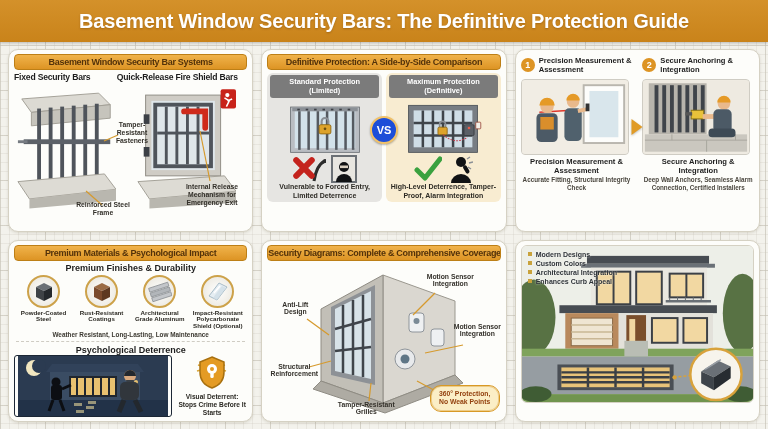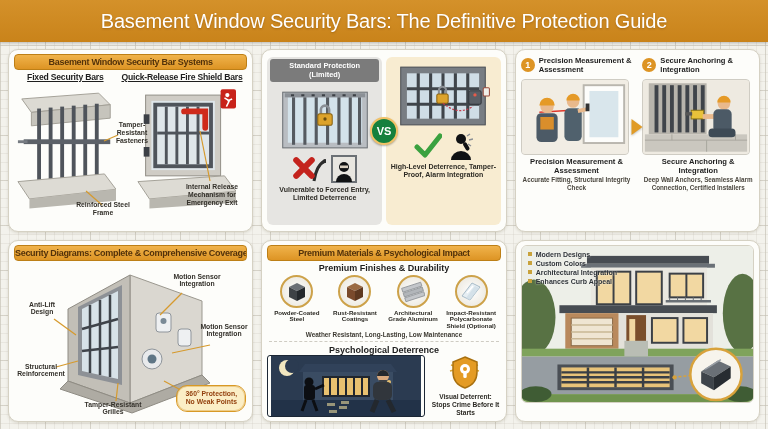--- a/index.html
+++ b/index.html
@@ -13,54 +13,54 @@
       linear-gradient(rgba(190,186,172,.5) 1px, transparent 1px),
       linear-gradient(90deg, rgba(190,186,172,.5) 1px, transparent 1px);
     background-size: 9px 9px, 9px 9px, 45px 45px, 45px 45px;
     position:relative;
   }
   .header {
     height:42px; background:linear-gradient(#d4912a,#c9831a);
     display:flex; align-items:center; justify-content:center;
     box-shadow:0 1px 3px rgba(0,0,0,.25);
   }
-  .header h1 { color:#fff; font-size:20px; font-weight:400; letter-spacing:-.2px; text-shadow:0 1px 2px rgba(90,50,0,.35); }
+  .header h1 { color:#fff; font-size:20px; font-weight:700; letter-spacing:-.2px; text-shadow:0 1px 2px rgba(90,50,0,.35); }
   .grid {
     position:absolute; left:0; right:0; top:42px; bottom:0;
     display:grid; grid-template-columns:repeat(3,1fr); grid-template-rows:1fr 1fr;
     gap:8px; padding:7px 8px;
   }
   .panel {
     position:relative; background:#fdfdfa; border:1px solid #d5d1c3; border-radius:10px;
     box-shadow:0 1px 3px rgba(70,55,20,.15); padding:4px 5px; overflow:hidden;
   }
   .panel-title {
     background:linear-gradient(#f0b34b,#dd9424); border:1px solid #bd7f16; border-radius:4px;
     color:#53320a; font-weight:700; font-size:9px; letter-spacing:-.3px; text-align:center;
     height:16px; line-height:14px; white-space:nowrap; overflow:hidden;
   }
-  .h2 { font-size:8.6px; font-weight:700; color:#1e1e1e; text-align:center; letter-spacing:-.2px;text-decoration:underline; }
+  .h2 { font-size:8.6px; font-weight:700; color:#1e1e1e; text-align:left; letter-spacing:-.2px; }
   .lbl { font-size:6.8px; font-weight:700; color:#33302a; line-height:1.15; text-align:center; position:absolute; }
   .leader { position:absolute; left:0; top:0; width:100%; height:100%; pointer-events:none; }
   
   .sys-heads { display:flex; margin-top:2px; }
   .sys-heads div:first-child { width:44%; }
   .sys-heads div:last-child  { width:56%; }
   .sys-body { position:relative; height:146px; margin-top:1px; }
   
-  .cmp-body { position:relative; display:flex; gap:4px; margin-top:3px; height:168px; }
+  .cmp-body { position:relative; display:flex; gap:4px; margin-top:3px; height:129px; }
   .cmp-col { flex:1; border-radius:6px; padding:2px 3px; display:flex; flex-direction:column; align-items:center; }
   .cmp-col.std { background:#e6e5e2; }
   .cmp-col.max { background:#f8ecd1; }
   .chip { width:100%; background:#7b7b7b; color:#fff; font-size:7.4px; font-weight:700; text-align:center; line-height:1.25; padding:2px 4px; border-radius:3px; }
   .cmp-icons { display:flex; align-items:center; justify-content:center; gap:5px; height:34px; }
   .cmp-cap { font-size:7px; font-weight:700; color:#2c2a24; text-align:center; line-height:1.2; }
   .vs {
     position:absolute; left:50%; top:44%; transform:translate(-50%,-50%);
-    width:28px; height:28px; border-radius:50%; background:#15803d; border:2px solid #f2c268;
+    width:28px; height:28px; border-radius:50%; background:#1d4ed8; border:2px solid #f2c268;
     color:#fff; font-weight:700; font-size:11px; display:flex; align-items:center; justify-content:center;
     box-shadow:0 1px 2px rgba(0,0,0,.3); z-index:3;
   }
   
   .inst-body { position:relative; display:flex; gap:10px; margin-top:3px; }
   .inst-col { flex:1; display:flex; flex-direction:column; }
   .step-head { display:flex; gap:4px; align-items:flex-start; height:22px; }
   .stepnum { width:14px; height:14px; border-radius:50%; background:#dd9424; color:#fff; font-size:9px; font-weight:700; display:flex; align-items:center; justify-content:center; flex:none; margin-top:1px; }
   .step-title { font-size:7.6px; font-weight:700; color:#1e1e1e; line-height:1.15; }
   .scene { border:1px solid #cfccc3; border-radius:4px; overflow:hidden; height:76px; background:#f1ede4; }
@@ -156,20 +156,21 @@
         <line x1="88" y1="122" x2="72" y2="108" stroke="#d69a2d" stroke-width="1.2"></line>
         <line x1="196" y1="98" x2="186" y2="48" stroke="#d69a2d" stroke-width="1.2"></line>
       </svg>
       <div class="lbl" style="left:96px;top:38px;width:44px">Tamper-Resistant Fasteners</div>
       <div class="lbl" style="left:60px;top:118px;width:58px">Reinforced Steel Frame</div>
       <div class="lbl" style="left:164px;top:100px;width:68px">Internal Release Mechanism for Emergency Exit</div>
     </div>
   </section>
 
   <section class="panel">
+    <div class="panel-title">Definitive Protection: A Side-by-Side Comparison</div>
     <div class="cmp-body">
       <div class="cmp-col std">
         <div class="chip">Standard Protection (Limited)</div>
         <svg width="96" height="66" viewBox="0 0 90 64" style="margin-top:4px">
           <rect x="4" y="6" width="82" height="54" fill="#b9bdc2" stroke="#6b7075"></rect>
           <rect x="9" y="11" width="72" height="44" fill="#d3e2ea"></rect>
           <rect x="6" y="7" width="78" height="4" fill="#8b9096"></rect>
           <g fill="#3c4046">
             <rect x="12" y="8" width="3" height="2"></rect>
               <rect x="22" y="8" width="3" height="2"></rect>
@@ -202,20 +203,21 @@
           <svg width="26" height="28" viewBox="0 0 26 28">
             <rect x="1" y="1" width="24" height="26" fill="#e8e6e0" stroke="#6b7075" stroke-width="2"></rect>
             <circle cx="13" cy="12" r="5" fill="#101214"></circle>
             <path d="M5,27 a8,8 0 0 1 16,0 z" fill="#101214"></path>
             <rect x="9" y="10.5" width="8" height="2.6" fill="#d9cfc0"></rect>
           </svg>
         </div>
         <div class="cmp-cap">Vulnerable to Forced Entry, Limited Deterrence</div>
       </div>
       <div class="cmp-col max">
+        <div class="chip">Maximum Protection (Definitive)</div>
         <svg width="96" height="66" viewBox="0 0 90 64" style="margin-top:4px">
           <rect x="4" y="4" width="82" height="56" fill="#787d83" stroke="#4a4f55"></rect>
           <rect x="10" y="10" width="70" height="44" fill="#cfdde6"></rect>
           <g stroke="#3f444a" stroke-width="3">
             <line x1="21" y1="10" x2="21" y2="54"></line>
               <line x1="33" y1="10" x2="33" y2="54"></line>
             <line x1="45" y1="10" x2="45" y2="54"></line>
               <line x1="57" y1="10" x2="57" y2="54"></line>
               <line x1="69" y1="10" x2="69" y2="54"></line>
             <line x1="10" y1="25" x2="80" y2="25"></line>
@@ -297,59 +299,20 @@
           <rect x="62" y="35" width="13" height="5" fill="#e9b98c"></rect>
           <circle cx="84" cy="24" r="6.5" fill="#e9b98c"></circle>
           <path d="M77,23 a7,7 0 0 1 14,0 z" fill="#e59a27"></path>
           <rect x="73" y="30" width="19" height="24" rx="5" fill="#4c5a66"></rect>
           <rect x="68" y="50" width="28" height="9" rx="4" fill="#3e4b56"></rect>
         </svg>
         <div class="inst-cap">Secure Anchoring &amp; Integration</div>
         <div class="inst-sub">Deep Wall Anchors, Seamless Alarm Connection, Certified Installers</div>
       </div>
       <div class="inst-arrow"></div>
-    </div>
-  </section>
-
-  <section class="panel">
-    <div class="panel-title">Security Diagrams: Complete &amp; Comprehensive Coverage</div>
-    <div class="diag-body">
-      <svg style="position:absolute;left:46px;top:2px" width="150" height="152" viewBox="0 0 150 152">
-        <polygon points="70,12 142,38 142,112 70,140" fill="#dad7d0" stroke="#9b988f"></polygon>
-        <polygon points="8,46 70,12 70,140 8,118" fill="#c2bfb7" stroke="#8f8c84"></polygon>
-        <polygon points="8,118 70,140 142,112 150,120 72,150 0,126" fill="#aeaba3" stroke="#8f8c84"></polygon>
-        <polygon points="18,44 62,22 62,122 18,112" fill="#8d9196"></polygon>
-        <polygon points="22,46 58,28 58,116 22,108" fill="#d7e2e8"></polygon>
-        <g stroke="#3f444a" stroke-width="2.5">
-          <line x1="30" y1="42" x2="30" y2="110"></line>
-            <line x1="40" y1="37" x2="40" y2="112"></line>
-            <line x1="50" y1="32" x2="50" y2="114"></line>
-          <line x1="22" y1="66" x2="58" y2="56"></line>
-            <line x1="22" y1="88" x2="58" y2="84"></line>
-        </g>
-        <rect x="96" y="50" width="15" height="19" rx="3" fill="#eef0f2" stroke="#8f959b"></rect>
-        <circle cx="103.5" cy="58" r="3" fill="#7a8a96"></circle>
-        <rect x="118" y="66" width="13" height="17" rx="3" fill="#eef0f2" stroke="#8f959b"></rect>
-        <circle cx="92" cy="96" r="10" fill="#e8eaec" stroke="#8f959b"></circle>
-        <circle cx="92" cy="96" r="4.5" fill="#5f7686"></circle>
-      </svg>
-      <svg class="leader">
-        <line x1="40" y1="58" x2="62" y2="74" stroke="#d69a2d" stroke-width="1.2"></line>
-        <line x1="168" y1="32" x2="146" y2="54" stroke="#d69a2d" stroke-width="1.2"></line>
-        <line x1="196" y1="84" x2="158" y2="92" stroke="#d69a2d" stroke-width="1.2"></line>
-        <line x1="42" y1="106" x2="64" y2="100" stroke="#d69a2d" stroke-width="1.2"></line>
-        <line x1="102" y1="140" x2="104" y2="122" stroke="#d69a2d" stroke-width="1.2"></line>
-        <line x1="176" y1="134" x2="150" y2="120" stroke="#d69a2d" stroke-width="1.2"></line>
-      </svg>
-      <div class="lbl" style="left:4px;top:40px;width:48px">Anti-Lift Design</div>
-      <div class="lbl" style="left:152px;top:12px;width:62px">Motion Sensor Integration</div>
-      <div class="lbl" style="left:186px;top:62px;width:48px">Motion Sensor Integration</div>
-      <div class="lbl" style="left:0px;top:102px;width:54px">Structural Reinforcement</div>
-      <div class="lbl" style="left:62px;top:140px;width:74px">Tamper-Resistant Grilles</div>
-      <div class="badge360" style="right:2px;bottom:8px;width:68px">360° Protection, No Weak Points</div>
     </div>
   </section>
 
   <section class="panel">
     <div class="panel-title">Premium Materials &amp; Psychological Impact</div>
     <div class="mat-head">Premium Finishes &amp; Durability</div>
     <div class="mat-row">
       <div class="mat-item">
         <div class="mat-circle">
           <svg width="24" height="24" viewBox="0 0 24 24">
@@ -431,20 +394,59 @@
       <div class="det-col">
         <svg width="34" height="36" viewBox="0 0 34 36">
           <path d="M2,16 l4,-1 M3,10 l4,1 M31,16 l-4,-1 M30,10 l-4,1" stroke="#d9a73a" stroke-width="1.6"></path>
           <path d="M17,2 L29,7 V17 C29,26 23,31 17,33 C11,31 5,26 5,17 V7 Z" fill="#e49b24" stroke="#a8700f" stroke-width="1.5"></path>
           <circle cx="17" cy="14" r="5" fill="#fff"></circle>
           <rect x="15.3" y="15" width="3.4" height="8" rx="1.5" fill="#fff"></rect>
           <circle cx="17" cy="14" r="2" fill="#e49b24"></circle>
         </svg>
         <div class="det-cap">Visual Deterrent: Stops Crime Before It Starts</div>
       </div>
+    </div>
+  </section>
+
+  <section class="panel">
+    <div class="panel-title">Security Diagrams: Complete &amp; Comprehensive Coverage</div>
+    <div class="diag-body">
+      <svg style="position:absolute;left:46px;top:2px" width="150" height="152" viewBox="0 0 150 152">
+        <polygon points="70,12 142,38 142,112 70,140" fill="#dad7d0" stroke="#9b988f"></polygon>
+        <polygon points="8,46 70,12 70,140 8,118" fill="#c2bfb7" stroke="#8f8c84"></polygon>
+        <polygon points="8,118 70,140 142,112 150,120 72,150 0,126" fill="#aeaba3" stroke="#8f8c84"></polygon>
+        <polygon points="18,44 62,22 62,122 18,112" fill="#8d9196"></polygon>
+        <polygon points="22,46 58,28 58,116 22,108" fill="#d7e2e8"></polygon>
+        <g stroke="#3f444a" stroke-width="2.5">
+          <line x1="30" y1="42" x2="30" y2="110"></line>
+            <line x1="40" y1="37" x2="40" y2="112"></line>
+            <line x1="50" y1="32" x2="50" y2="114"></line>
+          <line x1="22" y1="66" x2="58" y2="56"></line>
+            <line x1="22" y1="88" x2="58" y2="84"></line>
+        </g>
+        <rect x="96" y="50" width="15" height="19" rx="3" fill="#eef0f2" stroke="#8f959b"></rect>
+        <circle cx="103.5" cy="58" r="3" fill="#7a8a96"></circle>
+        <rect x="118" y="66" width="13" height="17" rx="3" fill="#eef0f2" stroke="#8f959b"></rect>
+        <circle cx="92" cy="96" r="10" fill="#e8eaec" stroke="#8f959b"></circle>
+        <circle cx="92" cy="96" r="4.5" fill="#5f7686"></circle>
+      </svg>
+      <svg class="leader">
+        <line x1="40" y1="58" x2="62" y2="74" stroke="#d69a2d" stroke-width="1.2"></line>
+        <line x1="168" y1="32" x2="146" y2="54" stroke="#d69a2d" stroke-width="1.2"></line>
+        <line x1="196" y1="84" x2="158" y2="92" stroke="#d69a2d" stroke-width="1.2"></line>
+        <line x1="42" y1="106" x2="64" y2="100" stroke="#d69a2d" stroke-width="1.2"></line>
+        <line x1="102" y1="140" x2="104" y2="122" stroke="#d69a2d" stroke-width="1.2"></line>
+        <line x1="176" y1="134" x2="150" y2="120" stroke="#d69a2d" stroke-width="1.2"></line>
+      </svg>
+      <div class="lbl" style="left:4px;top:40px;width:48px">Anti-Lift Design</div>
+      <div class="lbl" style="left:152px;top:12px;width:62px">Motion Sensor Integration</div>
+      <div class="lbl" style="left:186px;top:62px;width:48px">Motion Sensor Integration</div>
+      <div class="lbl" style="left:0px;top:102px;width:54px">Structural Reinforcement</div>
+      <div class="lbl" style="left:62px;top:140px;width:74px">Tamper-Resistant Grilles</div>
+      <div class="badge360" style="right:2px;bottom:8px;width:68px">360° Protection, No Weak Points</div>
     </div>
   </section>
 
   <section class="panel">
     <div class="aes-body">
       <div class="aes-bullets">
         <div class="aes-bullet">
           <span class="aes-marker"></span>
           <span class="aes-text">Modern Designs</span>
         </div>

